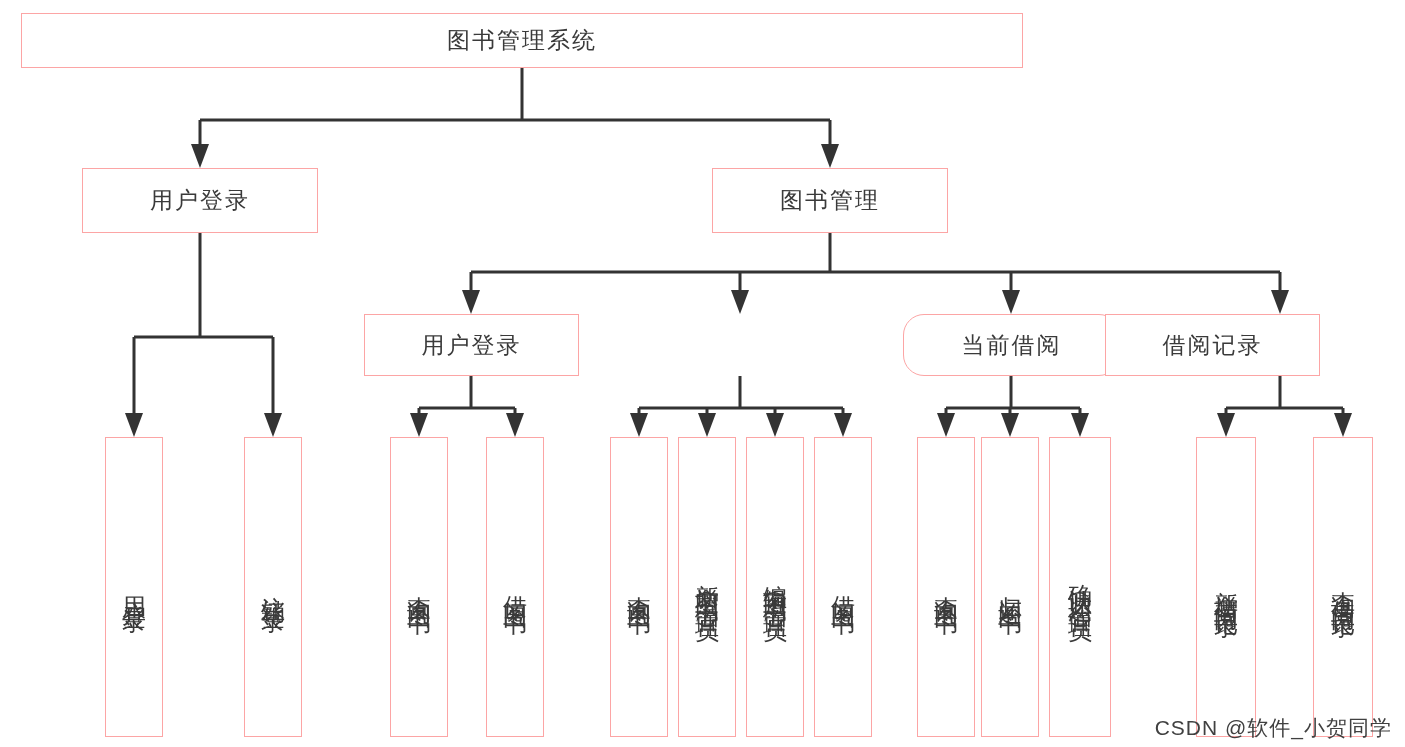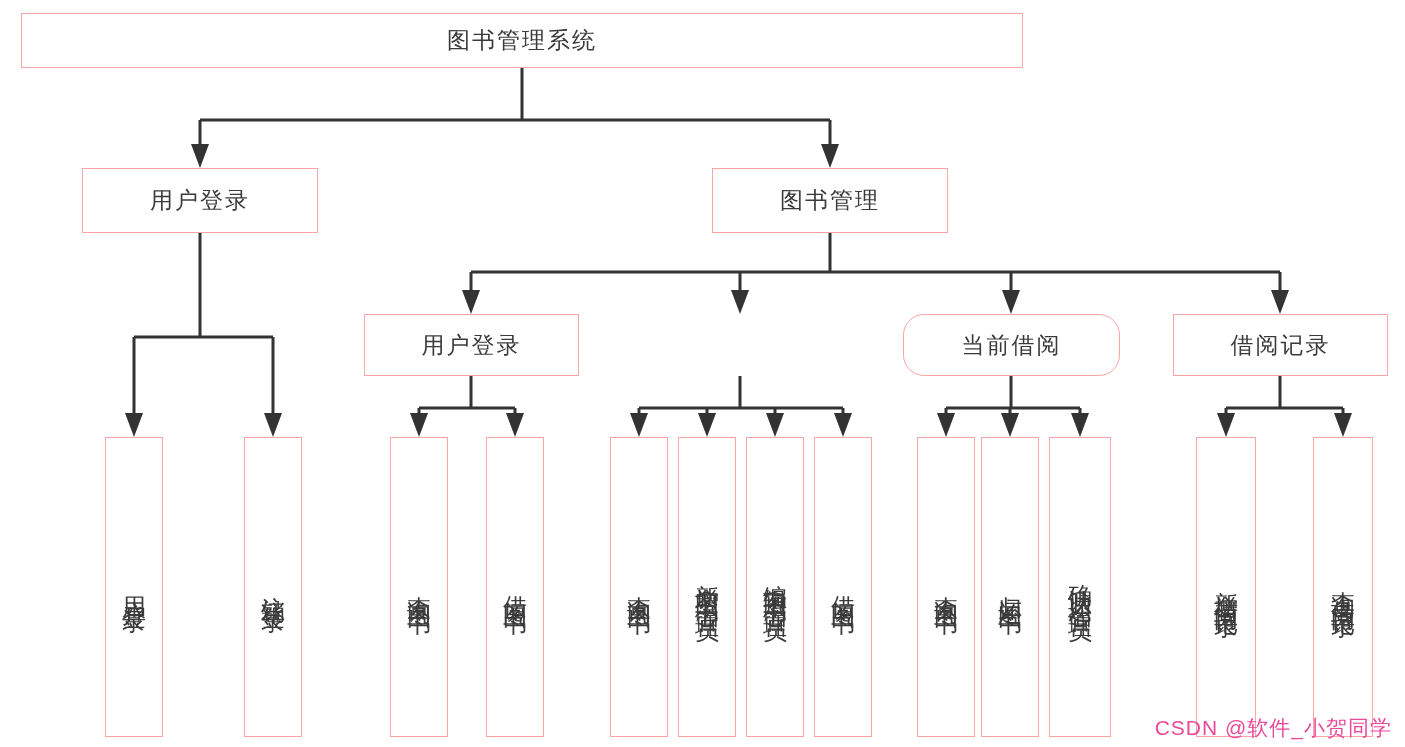--- a/index.html
+++ b/index.html
@@ -30,21 +30,21 @@
     letter-spacing: 5px;
     line-height: 1;
     white-space: nowrap;
   }
   .watermark {
     position: absolute;
     right: 13px;
     top: 714px;
     font-size: 21px;
     letter-spacing: 1px;
-    color: #ec4899;
+    color: #404040;
     white-space: nowrap;
     z-index: 5;
   }
 </style>
 </head>
 <body>
 
 <div id="canvas">
 
   <svg id="wires" viewBox="0 0 1405 747" xmlns="http://www.w3.org/2000/svg">
@@ -97,21 +97,21 @@
   <div class="box" style="left:712px; top:168px; width:236px; height:65px;">
     <span class="h-label">图书管理</span>
   </div>
 
   <div class="box" style="left:364px; top:314px; width:215px; height:62px;">
     <span class="h-label">用户登录</span>
   </div>
   <div class="box" style="left:903px; top:314px; width:217px; height:62px;border-radius:21px;">
     <span class="h-label">当前借阅</span>
   </div>
-  <div class="box" style="left:1173px; top:314px; width:215px; height:62px;">
+  <div class="box" style="left:1105px; top:314px; width:215px; height:62px;">
     <span class="h-label">借阅记录</span>
   </div>
 
   <div class="box" style="left:105px; top:437px; width:58px; height:300px;">
     <span class="v-label">用户登录</span>
   </div>
   <div class="box" style="left:244px; top:437px; width:58px; height:300px;">
     <span class="v-label">注销登录</span>
   </div>
 

